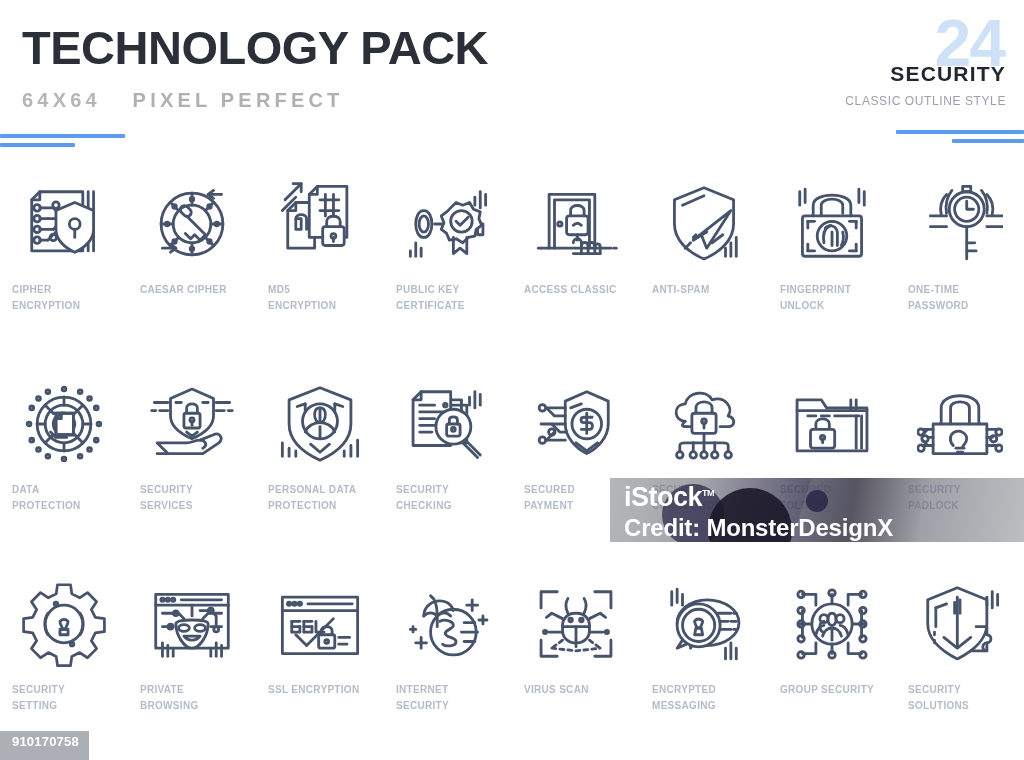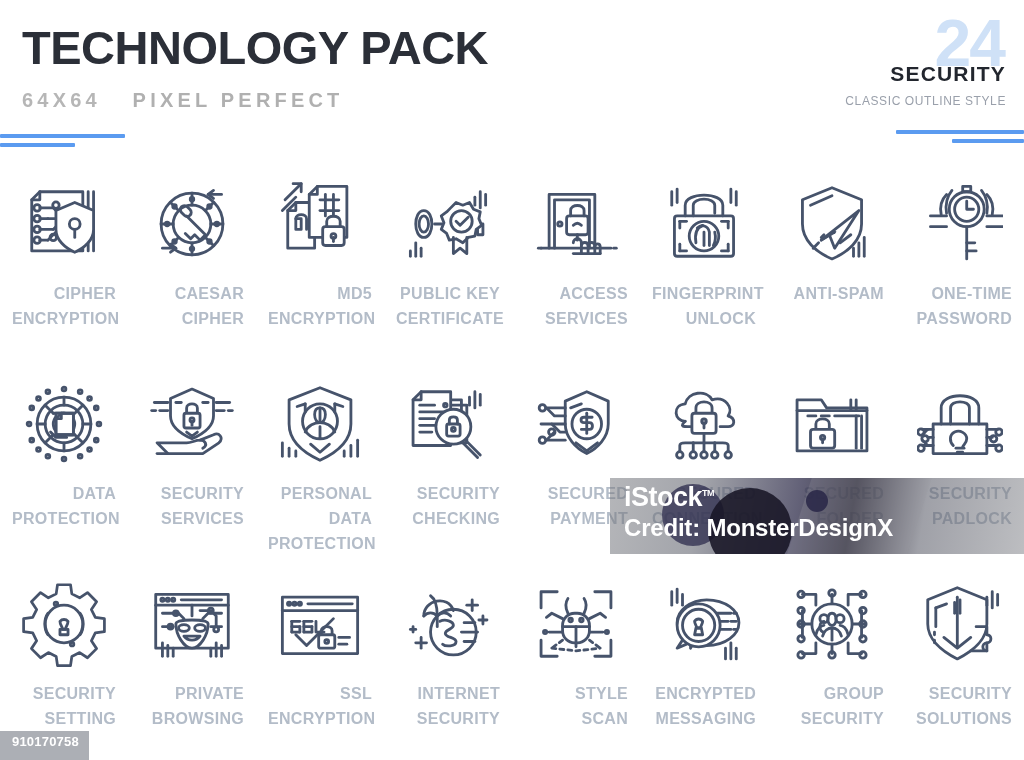--- a/index.html
+++ b/index.html
@@ -57,29 +57,29 @@
   .cell{
     height:200px;
     display:flex;flex-direction:column;align-items:center;
     justify-content:flex-start;padding-top:4px;box-sizing:border-box;
   }
   .icon-box{
     width:96px;height:104px;display:flex;align-items:center;justify-content:center;
   }
   .icon-box svg{display:block;}
   .label{
-    margin-top:6px;text-align:right;
-    font-size:16px;color:#b3bcc8;font-weight:bold;
+    margin-top:6px;text-align:left;
+    font-size:10px;color:#b3bcc8;font-weight:bold;
     letter-spacing:0.3px;line-height:1.55;
     width:104px;
   }
 
   
   .wm-band{
-    position:absolute;left:610px;top:478px;width:414px;height:76px;
+    position:absolute;left:610px;top:478px;width:414px;height:64px;
     background:linear-gradient(100deg,
       rgba(120,122,128,.55) 0%,
       rgba(105,108,118,.62) 22%,
       rgba(60,58,86,.80) 45%,
       rgba(38,36,52,.88) 58%,
       rgba(96,98,110,.60) 75%,
       rgba(128,130,136,.52) 100%);
     overflow:hidden;
   }
   .wm-blob{position:absolute;border-radius:50%;}
@@ -257,21 +257,38 @@
    <path d="M28 26 V22 C28 17 38 17 38 22 V26"></path>
    <path d="M30 33 C32 31 34 31 36 33"></path>
    <path d="M33 40 V44"></path>
    <path d="M30 46 C30 42 36 42 36 46 V54"></path>
    <path d="M36 48 C36 45 41 45 41 48 V54"></path>
    <path d="M41 48 C41 45 46 45 46 48 V54"></path>
    <path d="M46 49 C46 46 50 46 50 49 V54"></path>
    <path d="M30 54 H50"></path>
           </svg>
         </div>
-        <div class="label">ACCESS SERVICES</div>
+        <div class="label">ACCESS CLASSIC</div>
+      </div>
+      <div class="cell">
+        <div class="icon-box">
+          <svg width="86" height="86" viewBox="0 0 64 64" fill="none" stroke="#46536b" stroke-width="2.1" stroke-linecap="round" stroke-linejoin="round">
+   <path d="M32 5 L54 14 V32 C54 44 44 53 32 58 C20 53 10 44 10 32 V14 Z"></path>
+   <path d="M16 18 L32 11"></path>
+   <path d="M24 44 L52 22 L34 50 L30 40 Z" fill="#fff"></path>
+   <path d="M24 44 L34 38"></path>
+            <path d="M38 46 L46 40"></path>
+   <path d="M18 50 L22 46"></path>
+            <path d="M24 42 L26 40"></path>
+   <path d="M52 46 V56"></path>
+            <path d="M56 42 V56"></path>
+            <path d="M48 50 V56"></path>
+          </svg>
+        </div>
+        <div class="label">ANTI-SPAM</div>
       </div>
       <div class="cell">
         <div class="icon-box">
           <svg width="86" height="86" viewBox="0 0 64 64" fill="none" stroke="#46536b" stroke-width="2.1" stroke-linecap="round" stroke-linejoin="round">
    <path d="M18 26 V18 C18 8 46 8 46 18 V26"></path>
    <path d="M24 26 V18 C24 12 40 12 40 18 V24"></path>
    <rect x="10" y="26" width="44" height="30" rx="2"></rect>
    <path d="M14 30 H19"></path>
             <path d="M14 30 V35"></path>
    <path d="M50 30 H45"></path>
@@ -285,37 +302,20 @@
    <path d="M31 33 C26 35 25 40 26 46"></path>
    <path d="M32 38 V48"></path>
             <path d="M40 38 C41 42 40 46 39 48"></path>
    <path d="M8 8 V18"></path>
             <path d="M12 6 V16"></path>
    <path d="M52 6 V16"></path>
             <path d="M56 8 V18"></path>
           </svg>
         </div>
         <div class="label">FINGERPRINT<br>UNLOCK</div>
-      </div>
-      <div class="cell">
-        <div class="icon-box">
-          <svg width="86" height="86" viewBox="0 0 64 64" fill="none" stroke="#46536b" stroke-width="2.1" stroke-linecap="round" stroke-linejoin="round">
-   <path d="M32 5 L54 14 V32 C54 44 44 53 32 58 C20 53 10 44 10 32 V14 Z"></path>
-   <path d="M16 18 L32 11"></path>
-   <path d="M24 44 L52 22 L34 50 L30 40 Z" fill="#fff"></path>
-   <path d="M24 44 L34 38"></path>
-            <path d="M38 46 L46 40"></path>
-   <path d="M18 50 L22 46"></path>
-            <path d="M24 42 L26 40"></path>
-   <path d="M52 46 V56"></path>
-            <path d="M56 42 V56"></path>
-            <path d="M48 50 V56"></path>
-          </svg>
-        </div>
-        <div class="label">ANTI-SPAM</div>
       </div>
       <div class="cell">
         <div class="icon-box">
           <svg width="86" height="86" viewBox="0 0 64 64" fill="none" stroke="#46536b" stroke-width="2.1" stroke-linecap="round" stroke-linejoin="round">
    <circle cx="37" cy="21" r="13"></circle>
             <circle cx="37" cy="21" r="9"></circle>
    <path d="M37 15 V21 H42"></path>
    <path d="M34 8 H40 V4 H34 Z"></path>
    <path d="M22 10 C18 14 17 20 18 25"></path>
             <path d="M26 7 C22 12 21 18 22 24"></path>
@@ -662,21 +662,21 @@
    <path d="M22 38 H12"></path>
             <path d="M42 38 H52"></path>
    <circle cx="9" cy="38" r="1.2"></circle>
             <circle cx="55" cy="38" r="1.2"></circle>
    <path d="M22 44 L14 50" stroke-dasharray="3 3"></path>
    <path d="M42 44 L50 50" stroke-dasharray="3 3"></path>
    <path d="M14 50 L32 52 L50 50" stroke-dasharray="3 3"></path>
    <path d="M32 46 V52" stroke-dasharray="3 3"></path>
           </svg>
         </div>
-        <div class="label">STYLE SCAN</div>
+        <div class="label">VIRUS SCAN</div>
       </div>
       <div class="cell">
         <div class="icon-box">
           <svg width="86" height="86" viewBox="0 0 64 64" fill="none" stroke="#46536b" stroke-width="2.1" stroke-linecap="round" stroke-linejoin="round">
    <path d="M34 14 C48 14 58 22 58 31 C58 40 48 48 34 48 C30 48 27 47 24 46 L22 50 V44 C16 41 12 36 12 31 C12 22 22 14 34 14 Z"></path>
    <path d="M40 24 H52"></path>
             <path d="M40 30 H50"></path>
             <path d="M40 36 H52"></path>
    <path d="M54 24 H56"></path>
             <path d="M52 30 H56"></path>

